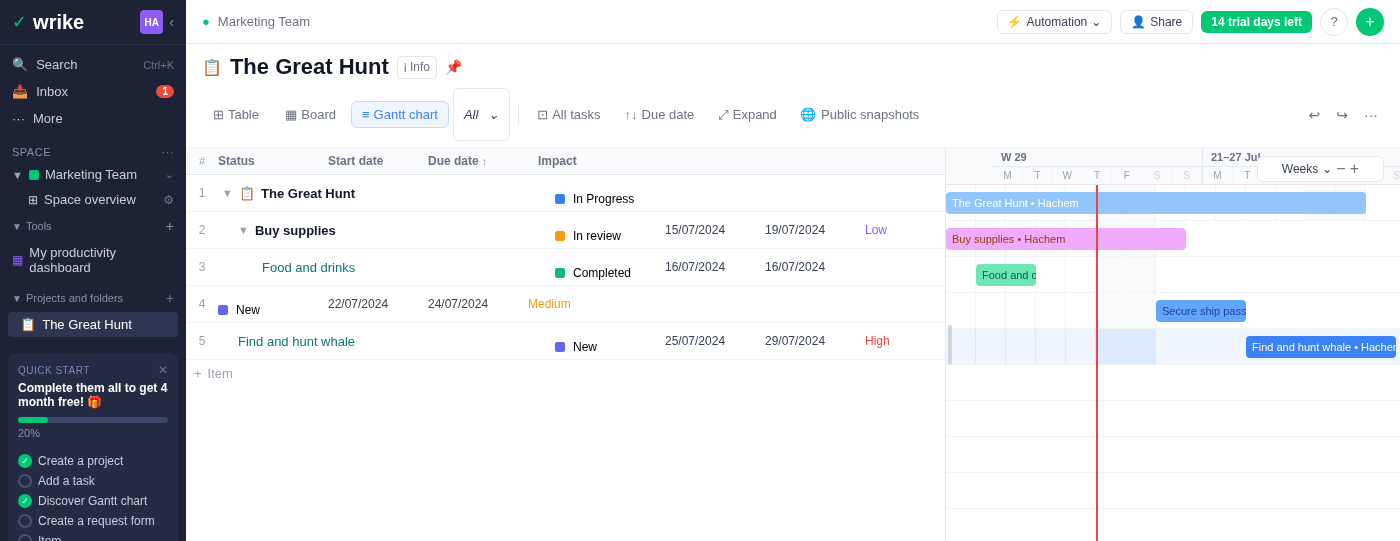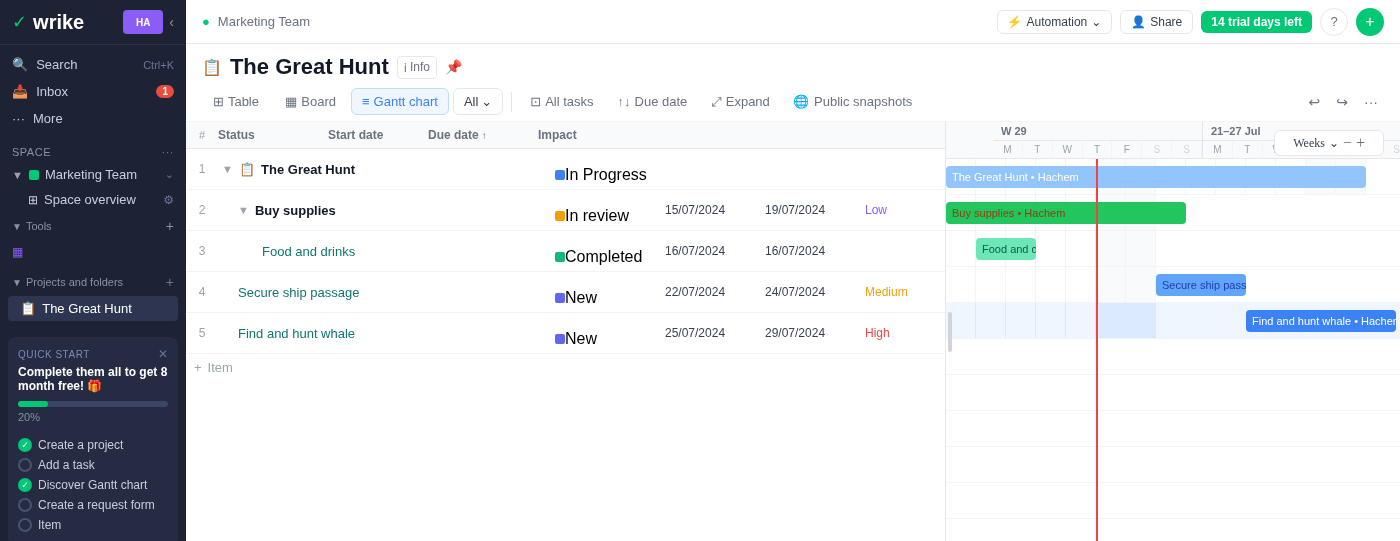--- a/index.html
+++ b/index.html
@@ -6,21 +6,21 @@
     body { font-family: -apple-system, BlinkMacSystemFont, 'Segoe UI', sans-serif; font-size: 13px; background: #fff; overflow: hidden; }
 
     .app { display: flex; height: 541px; width: 1400px; }
 
     
     .sidebar { width: 186px; min-width: 186px; background: #1e2235; color: #c8cee0; display: flex; flex-direction: column; height: 100%; }
     .sidebar-header { display: flex; align-items: center; justify-content: space-between; padding: 10px 12px; border-bottom: 1px solid #2a3148; }
     .logo { display: flex; align-items: center; gap: 6px; }
     .logo-icon { color: #00c875; font-size: 18px; }
     .logo-text { color: #fff; font-weight: 700; font-size: 20px; }
-    .user-avatar { background: #8b5cf6; color: #fff; border-radius: 4px; width: 40px; height: 24px; display: flex; align-items: center; justify-content: center; font-size: 10px; font-weight: 700; }
+    .user-avatar { background: #8b5cf6; color: #fff; border-radius: 4px; width: 23px; height: 24px; display: flex; align-items: center; justify-content: center; font-size: 10px; font-weight: 700; }
     .collapse-btn { color: #8892a4; cursor: pointer; font-size: 14px; }
 
     .sidebar-nav { padding: 6px 0; }
     .nav-item { display: flex; align-items: center; justify-content: space-between; padding: 6px 12px; cursor: pointer; color: #c8cee0; }
     .nav-item-left { display: flex; align-items: center; gap: 8px; }
     .nav-item .shortcut { color: #6b7591; font-size: 11px; }
     .badge { background: #e74c3c; color: #fff; border-radius: 10px; padding: 1px 6px; font-size: 10px; font-weight: 700; }
 
     .sidebar-section { padding: 8px 12px 4px; }
     .section-header { display: flex; align-items: center; justify-content: space-between; color: #8892a4; font-size: 11px; text-transform: uppercase; letter-spacing: 0.5px; }
@@ -72,21 +72,21 @@
     .page-icon { color: #f59e0b; font-size: 16px; }
     .page-title { font-size: 22px; font-weight: 700; color: #111827; }
     .info-btn { display: flex; align-items: center; gap: 3px; color: #6b7280; font-size: 12px; border: 1px solid #e5e7eb; border-radius: 4px; padding: 2px 6px; cursor: pointer; }
     .pin-btn { color: #6b7280; cursor: pointer; font-size: 14px; }
 
     .toolbar { display: flex; align-items: center; gap: 4px; }
     .view-btn { display: flex; align-items: center; gap: 4px; padding: 5px 10px; border-radius: 6px; cursor: pointer; font-size: 13px; color: #6b7280; border: 1px solid transparent; }
     .view-btn.active { background: #eff6ff; color: #3b82f6; border-color: #bfdbfe; }
     .toolbar-divider { width: 1px; height: 20px; background: #e5e7eb; margin: 0 4px; }
     .filter-btn { display: flex; align-items: center; gap: 4px; padding: 5px 10px; border-radius: 6px; cursor: pointer; font-size: 13px; color: #6b7280; }
-    .all-dropdown { display: flex; align-items: center; gap: 3px; padding: 5px 10px; border: 1px solid #e5e7eb; border-radius: 6px; cursor: pointer; font-size: 13px; color: #374151; }
+    .all-dropdown { display: flex; align-items: center; gap: 10px; padding: 18px 10px; border: 1px solid #e5e7eb; border-radius: 6px; cursor: pointer; font-size: 13px; color: #374151; font-style: italic; }
 
     
     .content { display: flex; flex: 1; overflow: hidden; }
 
     
     .table-area { width: 760px; min-width: 760px; border-right: 1px solid #e5e7eb; overflow-y: auto; }
     .table-header { display: flex; align-items: center; padding: 6px 0; border-bottom: 1px solid #e5e7eb; background: #f9fafb; position: sticky; top: 0; z-index: 2; }
     .col-num { width: 32px; text-align: center; color: #9ca3af; font-size: 11px; }
     .col-name { flex: 1; color: #6b7280; font-size: 12px; font-weight: 600; padding-left: 8px; }
     .col-status { width: 110px; color: #6b7280; font-size: 12px; font-weight: 600; }
@@ -94,21 +94,21 @@
     .col-due { width: 110px; color: #6b7280; font-size: 12px; font-weight: 600; display: flex; align-items: center; gap: 3px; }
     .col-impact { width: 80px; color: #6b7280; font-size: 12px; font-weight: 600; }
 
     .table-row { display: flex; align-items: center; padding: 5px 0; border-bottom: 1px solid #f3f4f6; min-height: 36px; }
     .row-num { width: 32px; text-align: center; color: #9ca3af; font-size: 12px; }
     .row-name { flex: 1; display: flex; align-items: center; gap: 6px; padding-left: 4px; }
     .task-name { color: #0f766e; font-size: 13px; }
     .parent-task { font-weight: 600; color: #111827; }
     .subtask-indent { padding-left: 20px; }
     .chevron { color: #9ca3af; font-size: 11px; cursor: pointer; }
-    .status-badge { display: flex; align-items: center; gap: 0; width: 110px; font-size: 16px; margin-top: 12px; }
+    .status-badge { display: flex; align-items: center; gap: 8px; width: 110px; font-size: 12px; margin-top: 12px; }
     .status-dot { width: 10px; height: 10px; border-radius: 2px; }
     .status-inprogress { background: #3b82f6; }
     .status-inreview { background: #f59e0b; }
     .status-completed { background: #10b981; }
     .status-new { background: #6366f1; }
     .date-cell { width: 100px; color: #374151; font-size: 12px; }
     .impact-cell { width: 80px; font-size: 12px; }
     .impact-low { color: #8b5cf6; }
     .impact-medium { color: #f59e0b; }
     .impact-high { color: #ef4444; }
@@ -120,26 +120,26 @@
     .gantt-header { display: flex; border-bottom: 1px solid #e5e7eb; background: #f9fafb; position: sticky; top: 0; z-index: 2; }
     .gantt-week { display: flex; flex-direction: column; border-right: 1px solid #e5e7eb; }
     .gantt-week-label { font-size: 11px; color: #6b7280; padding: 3px 8px; border-bottom: 1px solid #e5e7eb; font-weight: 600; }
     .gantt-days { display: flex; }
     .gantt-day { width: 30px; text-align: center; font-size: 10px; color: #9ca3af; padding: 3px 0; border-right: 1px solid #f3f4f6; }
     .gantt-day.weekend { background: #f9fafb; color: #d1d5db; }
 
     .gantt-body { position: relative; }
     .gantt-bar { position: absolute; height: 22px; top: 7px; border-radius: 4px; display: flex; align-items: center; padding: 0 6px; font-size: 11px; color: #fff; white-space: nowrap; overflow: hidden; }
     .bar-blue-light { background: #93c5fd; }
-    .bar-yellow { background: #22c55e; }
+    .bar-yellow { background: #f0abfc; }
     .bar-green { background: #6ee7b7; }
     .bar-blue { background: #60a5fa; }
     .bar-blue-dark { background: #3b82f6; }
 
-    .weeks-control { position: absolute; top: 8px; right: 16px; display: flex; align-items: center; gap: 4px; background: #fff; border: 1px solid #e5e7eb; border-radius: 6px; padding: 3px 18px; font-size: 12px; color: #374151; z-index: 10; font-family: Liberation Serif, serif; }
+    .weeks-control { position: absolute; top: 8px; right: 16px; display: flex; align-items: center; gap: 4px; background: #fff; border: 1px solid #e5e7eb; border-radius: 6px; padding: 3px 24px; font-size: 12px; color: #374151; z-index: 10; }
     .weeks-btn { cursor: pointer; color: #6b7280; font-size: 16px; }
 
     .red-line { position: absolute; top: 0; bottom: 0; width: 2px; background: #ef4444; z-index: 5; }
 
     .toolbar-right { display: flex; align-items: center; gap: 4px; margin-left: auto; }
     .undo-btn, .redo-btn, .more-toolbar-btn { color: #6b7280; cursor: pointer; padding: 4px 6px; border-radius: 4px; font-size: 14px; }
   </style>
 </head>
 <body>
 
@@ -209,20 +209,21 @@
       <div class="tools-header">
         <div style="display:flex;align-items:center;gap:4px;">
           <span style="font-size:10px;">▼</span>
           <span>Tools</span>
         </div>
         <span style="cursor:pointer;font-size:14px;">+</span>
       </div>
     </div>
     <div class="tools-item">
       <span style="color:#8b5cf6;font-size:12px;">▦</span>
+      <span>My productivity dashboard</span>
     </div>
 
     <div class="projects-section">
       <div class="projects-header">
         <div style="display:flex;align-items:center;gap:4px;">
           <span style="font-size:10px;color:#8892a4;">▼</span>
           <span style="color:#8892a4;font-size:11px;">Projects and folders</span>
         </div>
         <span style="cursor:pointer;color:#6b7591;font-size:14px;">+</span>
       </div>
@@ -230,21 +231,21 @@
         <span class="project-icon">📋</span>
         <span style="color:#fff;font-size:13px;">The Great Hunt</span>
       </div>
     </div>
 
     <div class="quick-start">
       <div class="qs-header">
         <span class="qs-title">Quick start</span>
         <span class="qs-close">✕</span>
       </div>
-      <div class="qs-description">Complete them all to get 8 month free! 🎁</div>
+      <div class="qs-description">Complete them all to get 4 month free! 🎁</div>
       <div class="progress-bar-bg">
         <div class="progress-bar-fill"></div>
       </div>
       <div class="progress-label">20%</div>
       <div class="qs-item">
         <div class="qs-check done">✓</div>
         <span>Create a project</span>
       </div>
       <div class="qs-item">
         <div class="qs-check"></div>
@@ -392,23 +393,20 @@
             <span class="status-dot status-completed"></span>
             <span>Completed</span>
           </div>
           <div class="date-cell">16/07/2024</div>
           <div class="date-cell">16/07/2024</div>
           <div class="impact-cell"></div>
         </div>
 
         <div class="table-row">
           <div class="row-num">4</div>
-          <div class="row-name subtask-indent">
-            <span class="task-name">Secure ship passage</span>
-          </div>
           <div class="status-badge">
             <span class="status-dot status-new"></span>
             <span>New</span>
           </div>
           <div class="date-cell">22/07/2024</div>
           <div class="date-cell">24/07/2024</div>
           <div class="impact-cell impact-medium">Medium</div>
         </div>
 
         <div class="table-row">

